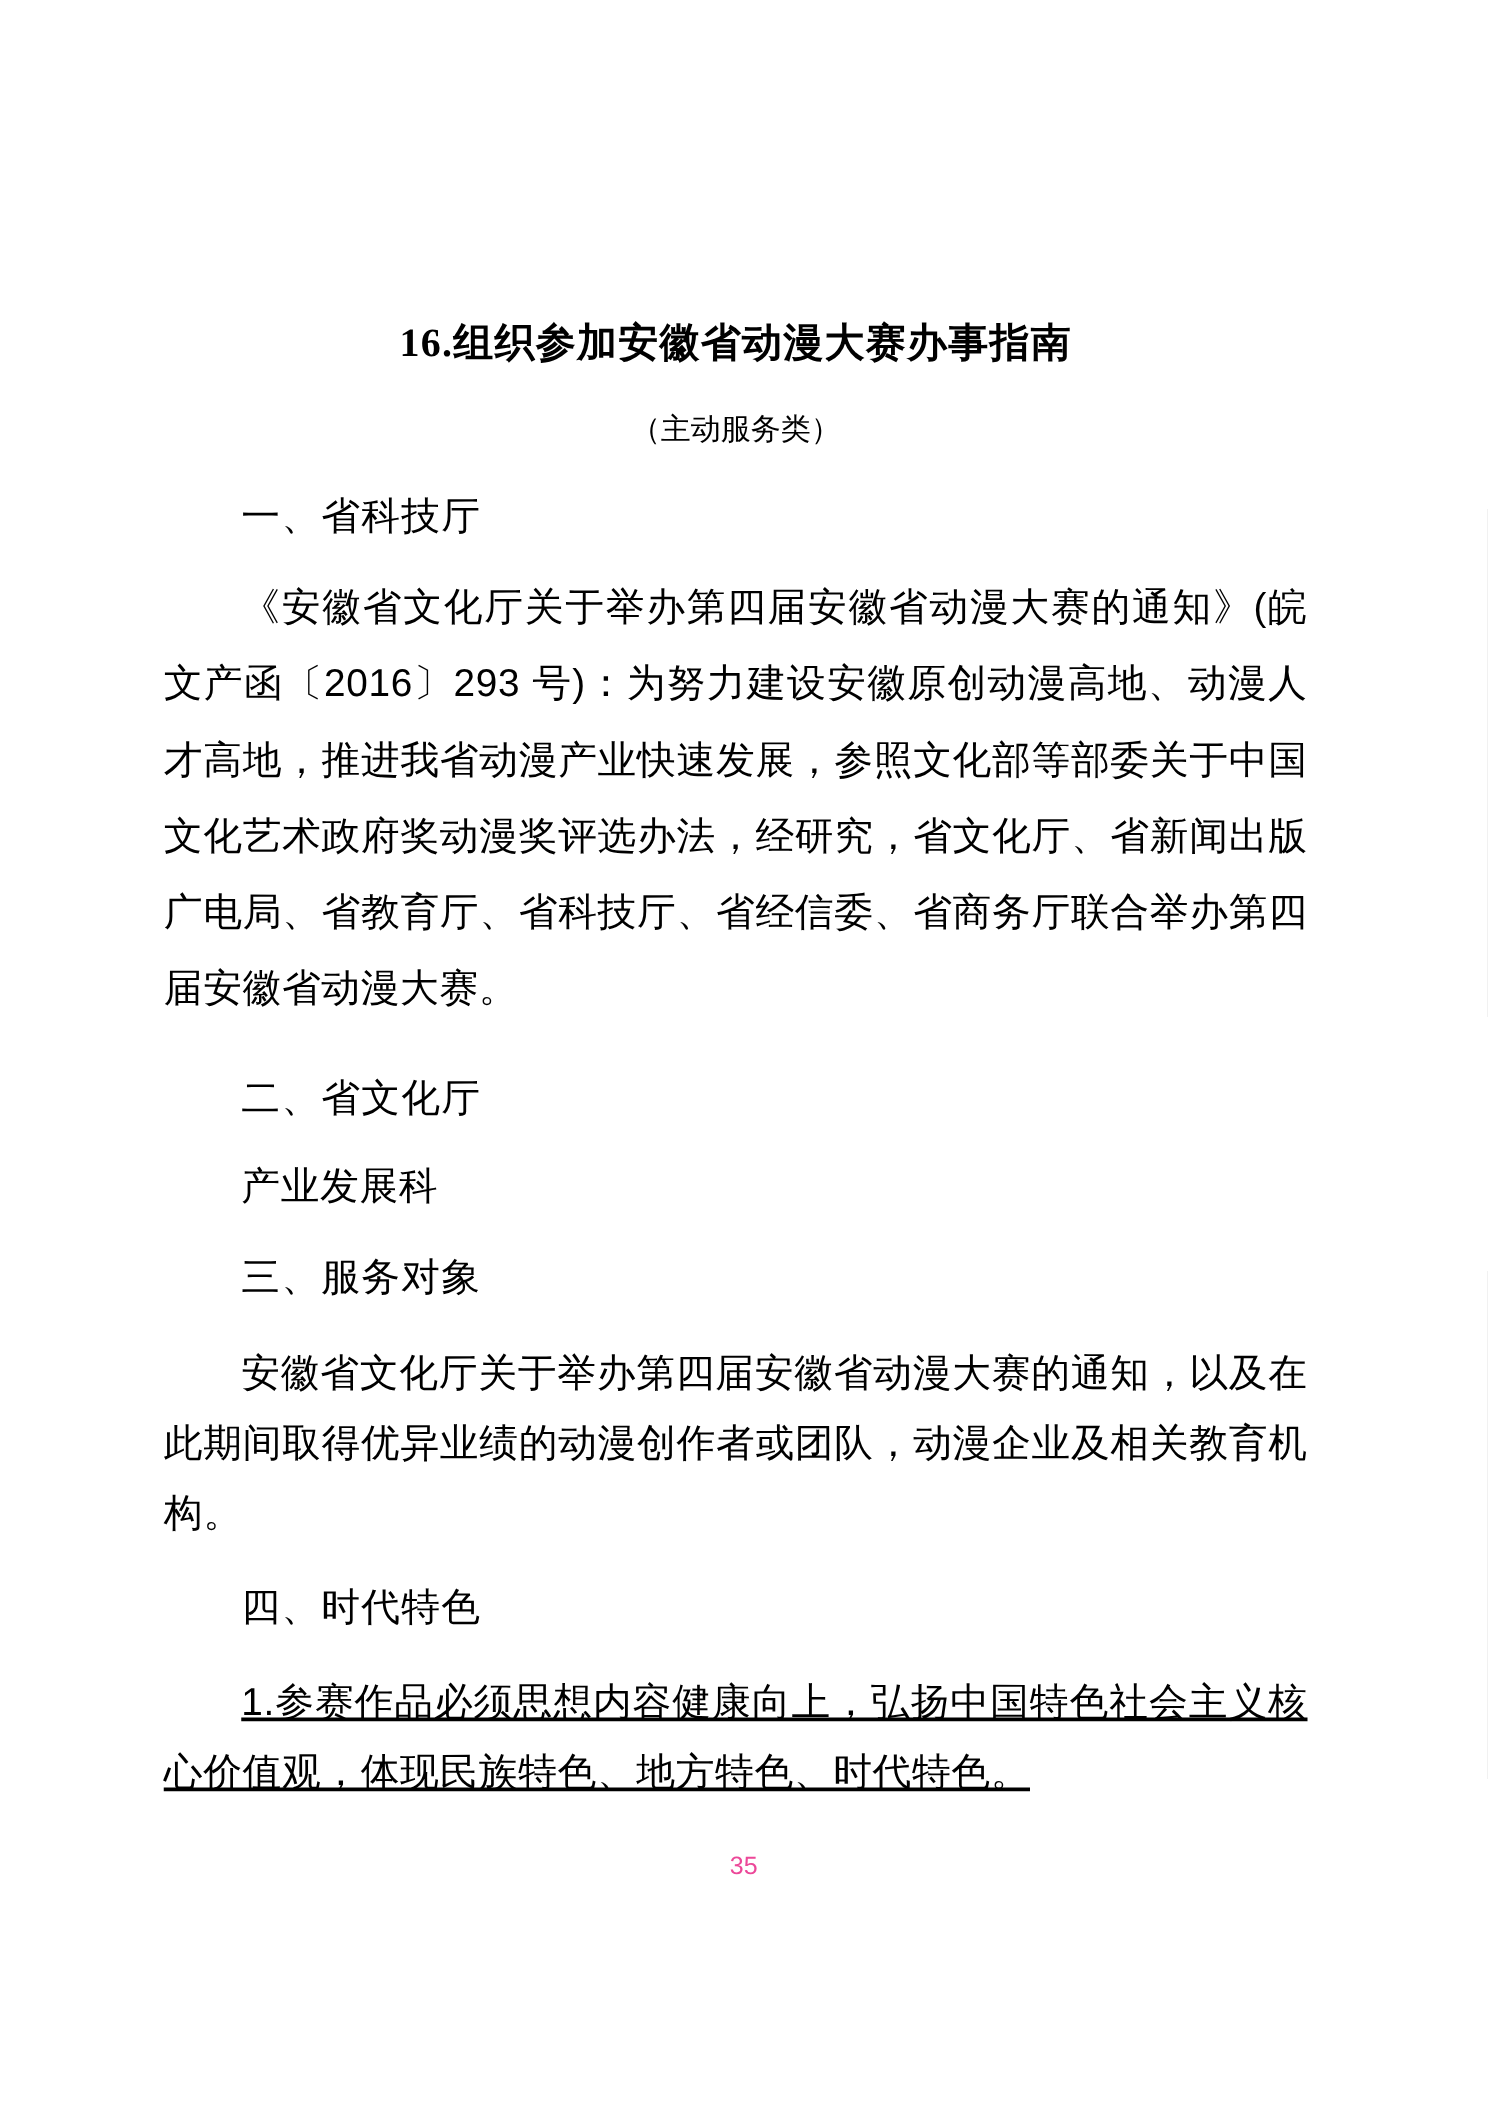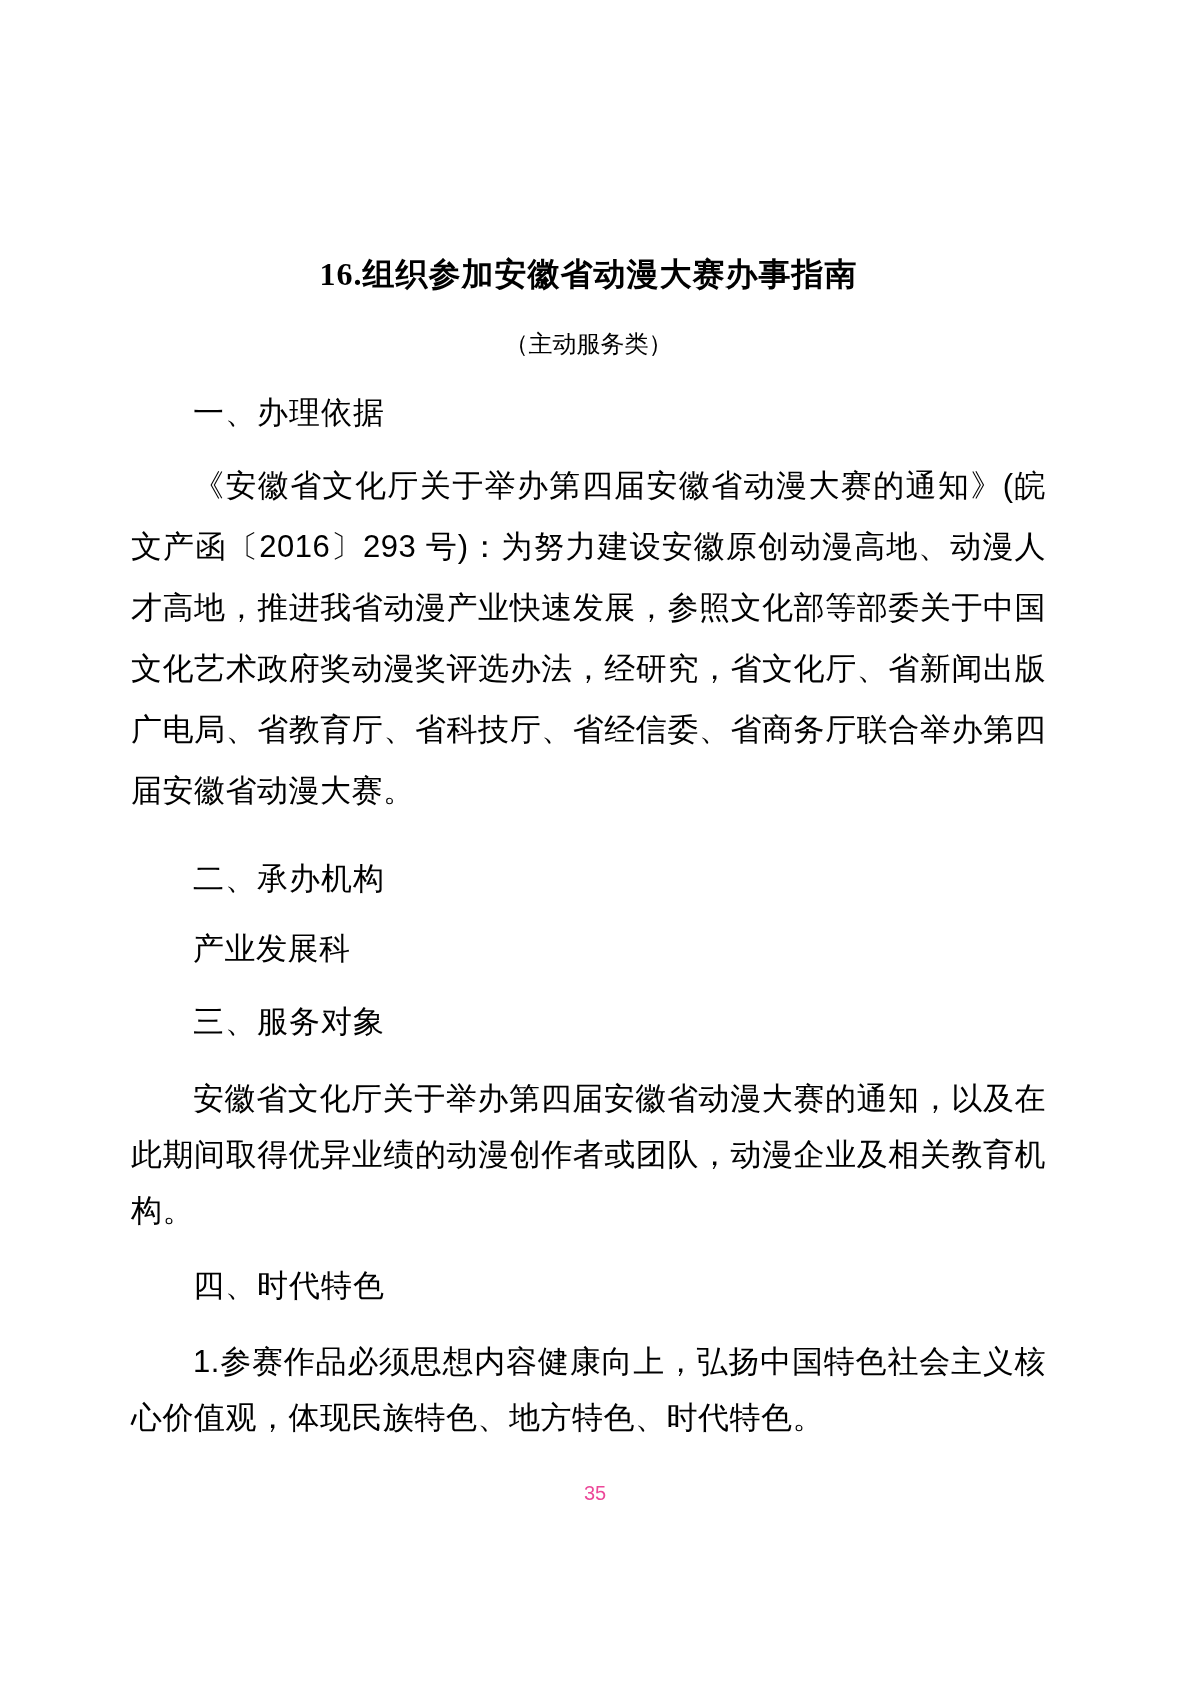--- a/index.html
+++ b/index.html
@@ -50,21 +50,21 @@
     letter-spacing: 0.5px;
   }
   
   .h-1 { margin-top: 28px; }
   .p-1 { margin-top: 22px; line-height: 61px; }
   .h-2 { margin-top: 38px; }
   .p-2 { margin-top: 19px; line-height: 61px; }
   .h-3 { margin-top: 23px; }
   .p-3 { margin-top: 29px; line-height: 56px; }
   .h-4 { margin-top: 27px; }
-  .p-4 { margin-top: 28px; line-height: 56px; }
+  .p-4 { margin-top: 28px; line-height: 56px; text-decoration: underline; }
   .page-number {
     position: absolute;
     left: 0;
     top: 1480px;
     width: 100%;
     text-align: center;
     font-size: 20px;
     line-height: 26px;
     color: #ec4899;
   }
@@ -72,24 +72,24 @@
 </head>
 <body>
 
 <div class="page">
   <div class="content">
 
     <h1 class="doc-title">16.组织参加安徽省动漫大赛办事指南</h1>
 
     <div class="doc-subtitle">（主动服务类）</div>
 
-    <div class="sec-heading h-1">一、办理依据</div>
+    <div class="sec-heading h-1">一、省科技厅</div>
     <p class="para p-1">《安徽省文化厅关于举办第四届安徽省动漫大赛的通知》(皖文产函〔2016〕293 号)：为努力建设安徽原创动漫高地、动漫人才高地，推进我省动漫产业快速发展，参照文化部等部委关于中国文化艺术政府奖动漫奖评选办法，经研究，省文化厅、省新闻出版广电局、省教育厅、省科技厅、省经信委、省商务厅联合举办第四届安徽省动漫大赛。</p>
 
-    <div class="sec-heading h-2">二、承办机构</div>
+    <div class="sec-heading h-2">二、省文化厅</div>
     <p class="para p-2">产业发展科</p>
 
     <div class="sec-heading h-3">三、服务对象</div>
     <p class="para p-3">安徽省文化厅关于举办第四届安徽省动漫大赛的通知，以及在此期间取得优异业绩的动漫创作者或团队，动漫企业及相关教育机构。</p>
 
     <div class="sec-heading h-4">四、时代特色</div>
     <p class="para p-4">1.参赛作品必须思想内容健康向上，弘扬中国特色社会主义核心价值观，体现民族特色、地方特色、时代特色。</p>
 
   </div>
 

